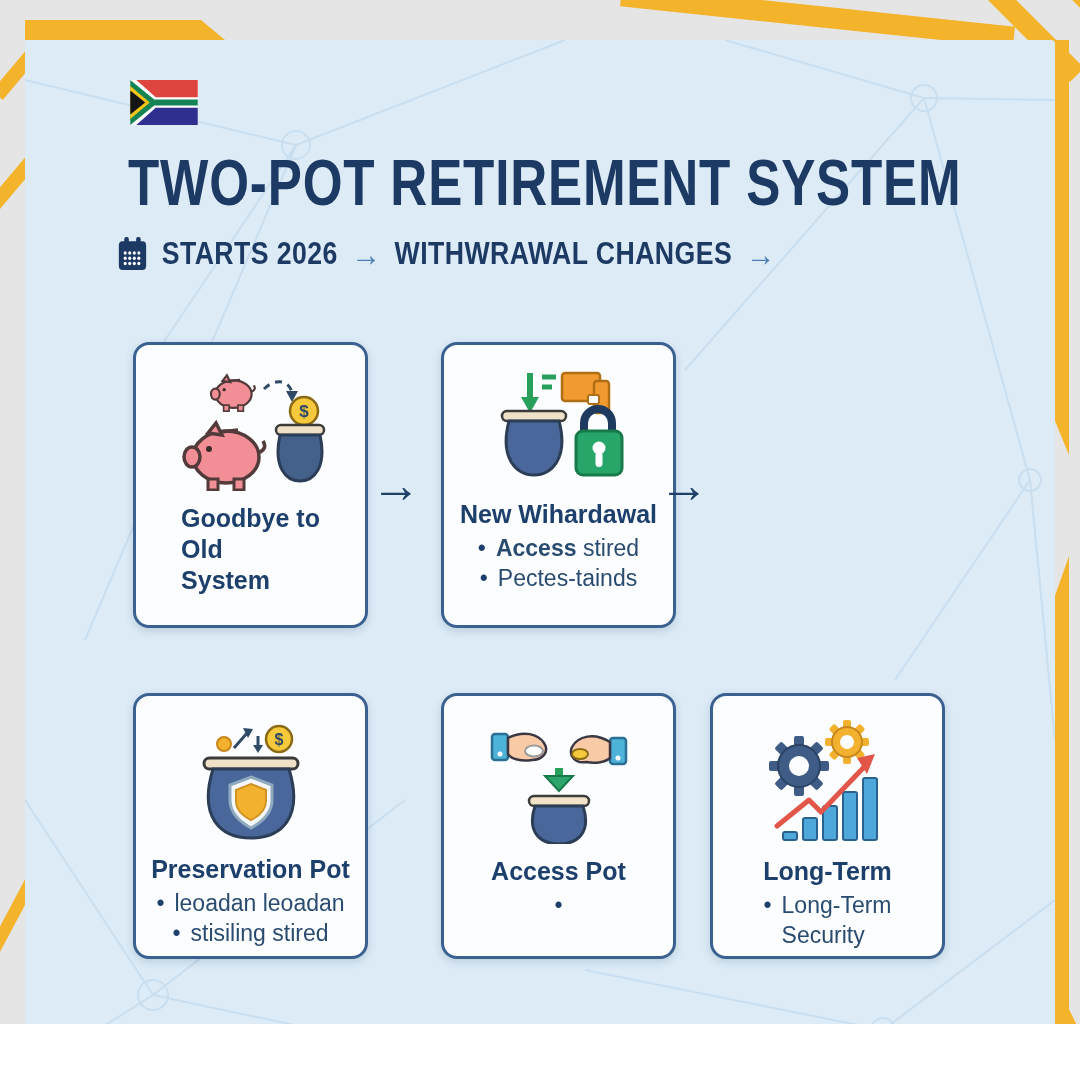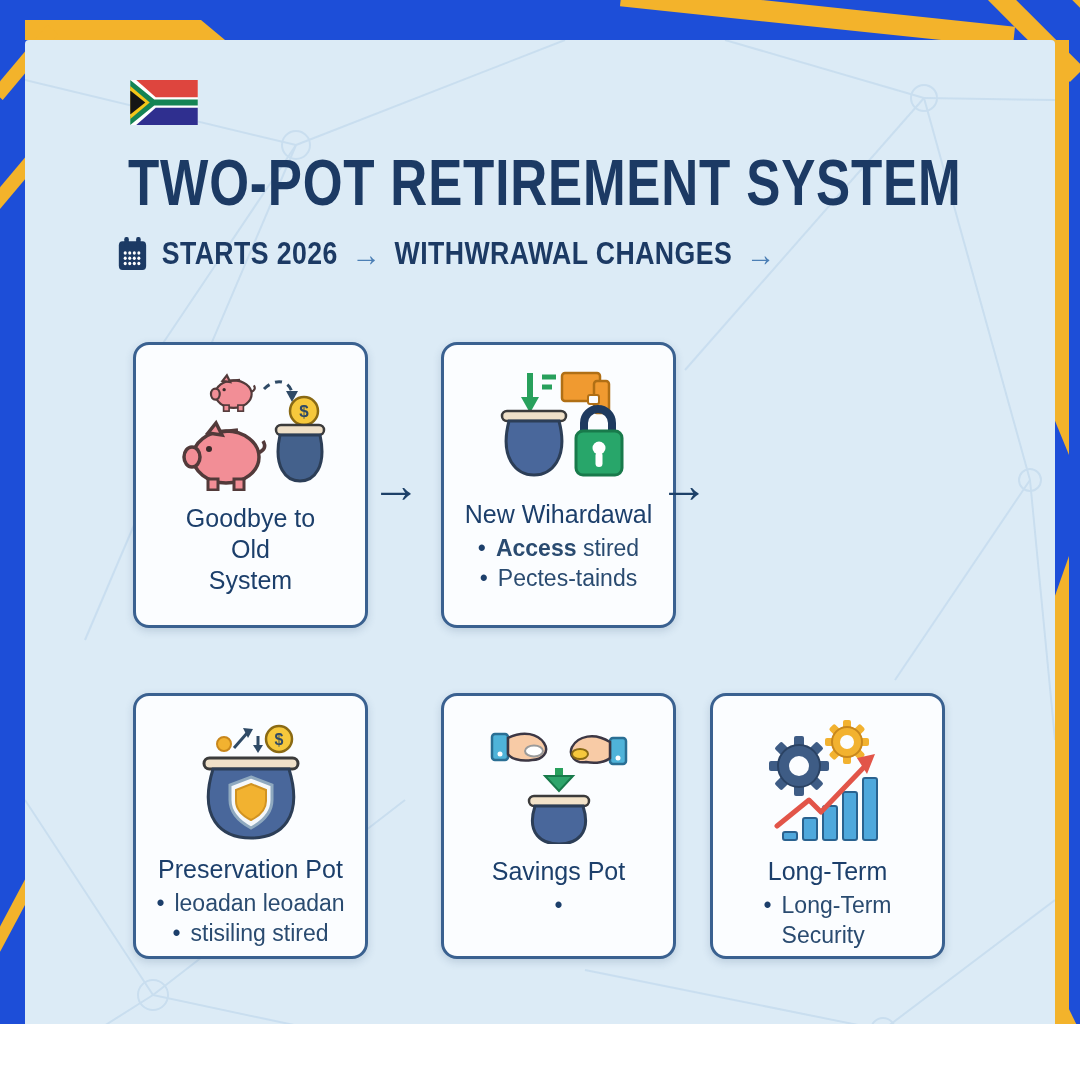--- a/index.html
+++ b/index.html
@@ -1,17 +1,17 @@
 <!DOCTYPE html>
 <html><head>
 <meta charset="utf-8">
 <style>
   html,body{margin:0;padding:0;}
   body{font-family:"Liberation Sans", sans-serif;}
-  .canvas{position:relative;width:1080px;height:1024px;background:#1d4ed8;overflow:hidden;}
+  .canvas{position:relative;width:1080px;height:1024px;background:#e5e5e5;overflow:hidden;}
   .y{position:absolute;background:#F3B32B;}
   
   .y-top{left:25px;top:20px;width:200px;height:20px;clip-path:polygon(0 0,88% 0,100% 100%,0 100%);}
   .y-toptail{left:58px;top:34px;width:86px;height:14px;transform-origin:0 0;transform:rotate(130deg);}
   .y-left1{left:58px;top:140px;width:112px;height:14px;transform-origin:0 0;transform:rotate(130deg);}
   .y-left2{left:50px;top:858px;width:106px;height:12px;transform-origin:0 0;transform:rotate(118deg);}
   .y-tr1{left:620px;top:6px;width:395px;height:21px;transform:rotate(6deg);}
   .y-tr2{left:978px;top:24px;width:116px;height:20px;transform:rotate(45deg);}
   .y-tr3{left:1042px;top:-12px;width:80px;height:18px;transform:rotate(45deg);}
   .y-right1{left:1052px;top:40px;width:17px;height:415px;clip-path:polygon(0 0,100% 0,100% 100%,0 90%);}
@@ -37,22 +37,22 @@
 
   .card{position:absolute;width:235px;background:#FBFDFF;border:3px solid #3A6190;border-radius:16px;
         box-shadow:0 3px 8px rgba(40,70,110,0.18);display:flex;flex-direction:column;align-items:center;
         box-sizing:border-box;padding-top:24px;}
   .row1{top:302px;height:286px;}
   .row2{top:653px;height:266px;}
   .c1,.c4{left:108px;}
   .c2,.c5{left:416px;}
   .c3,.c6{left:685px;}
   .icon{display:block;}
-  .ctitle{margin-top:12px;font-size:25px;font-weight:normal;color:#1C3F6B;line-height:1.24;
-          text-align:center;white-space:pre-line;}
+  .ctitle{margin-top:12px;font-size:25px;font-weight:bold;color:#1C3F6B;line-height:1.24;
+          white-space:pre-line;}
   .bullets{list-style:none;margin:4px 0 0 0;padding:0;}
   .bullets li{display:flex;align-items:flex-start;justify-content:center;gap:10px;
               font-size:23px;color:#2A4B70;line-height:1.3;}
   .bullets .dot{color:#1C3F6B;font-size:23px;line-height:1.3;}
   .bullets .txt{white-space:pre-line;}
   .bullets .lead{font-weight:bold;}
 
   .flow{position:absolute;font-size:50px;font-weight:bold;color:#1D4068;line-height:1;}
   .a1{left:346px;top:420px;}
   .a2{left:634px;top:420px;}
@@ -250,21 +250,21 @@
         <ellipse cx="50" cy="31" rx="9" ry="5.5" fill="#ffffff" stroke="#9A9A9A" stroke-width="2"></ellipse>
         <rect x="126" y="18" width="16" height="26" rx="3" fill="#4FB3D9" stroke="#2A6F94" stroke-width="2.5"></rect>
         <circle cx="134" cy="38" r="2.5" fill="#ffffff"></circle>
         <path d="M126,22 C110,12 94,16 88,27 C84,36 92,44 102,42 C112,44 122,42 126,38 Z" fill="#F8CBA6" stroke="#3C3744" stroke-width="2.5"></path>
         <ellipse cx="96" cy="34" rx="8" ry="5" fill="#F6C83C" stroke="#8A6A14" stroke-width="2"></ellipse>
         <rect x="71" y="48" width="8" height="8" fill="#28A05C"></rect>
         <polygon points="61,56 89,56 75,71" fill="#2EA56B" stroke="#187A4B" stroke-width="2"></polygon>
         <rect x="45" y="76" width="60" height="10" rx="5" fill="#F3E3C9" stroke="#3B3B3B" stroke-width="2.5"></rect>
         <path d="M51,86 C42,114 58,124 75,124 C92,124 108,114 99,86 Z" fill="#49679B" stroke="#2C3E57" stroke-width="3"></path>
       </svg>
-      <div class="ctitle">Savings Pot</div>
+      <div class="ctitle">Access Pot</div>
       <ul class="bullets">
         <li>
             <span class="dot">•</span>
           </li>
       </ul>
     </div>
 
     <div class="card row2 c6">
       <svg class="icon" width="150" height="124" viewBox="0 0 150 124">
         <g transform="translate(46,46)">

